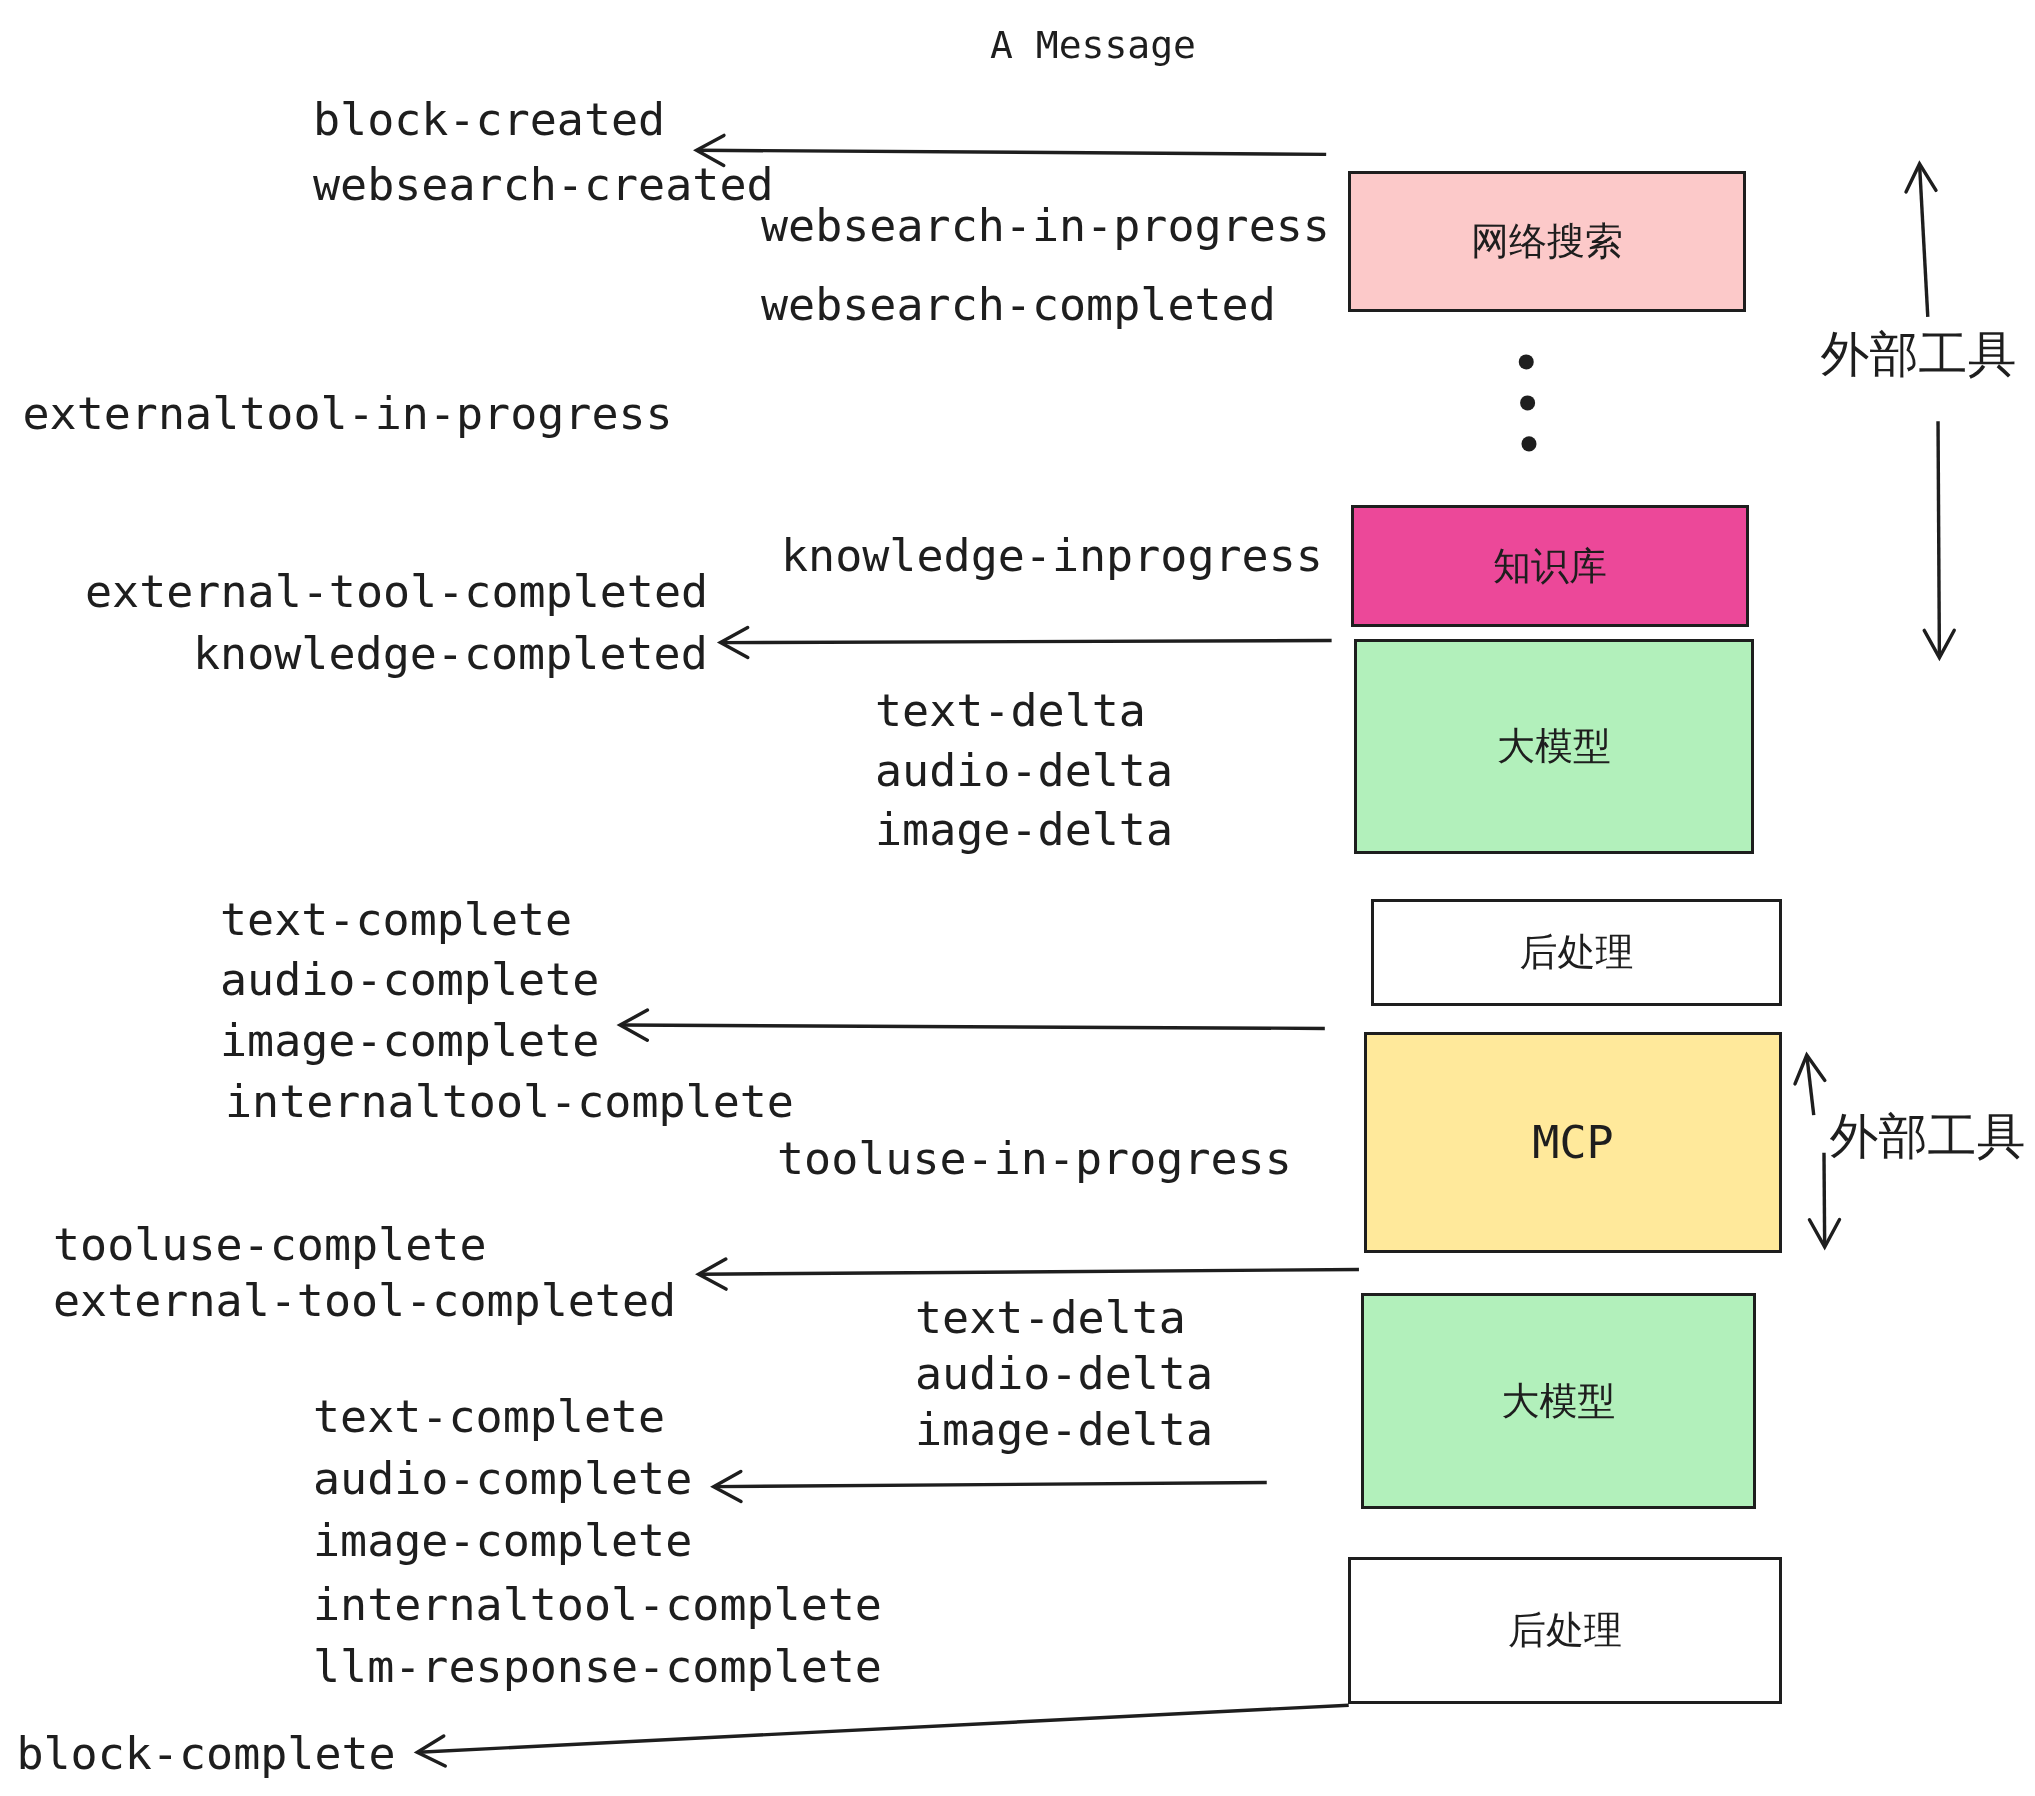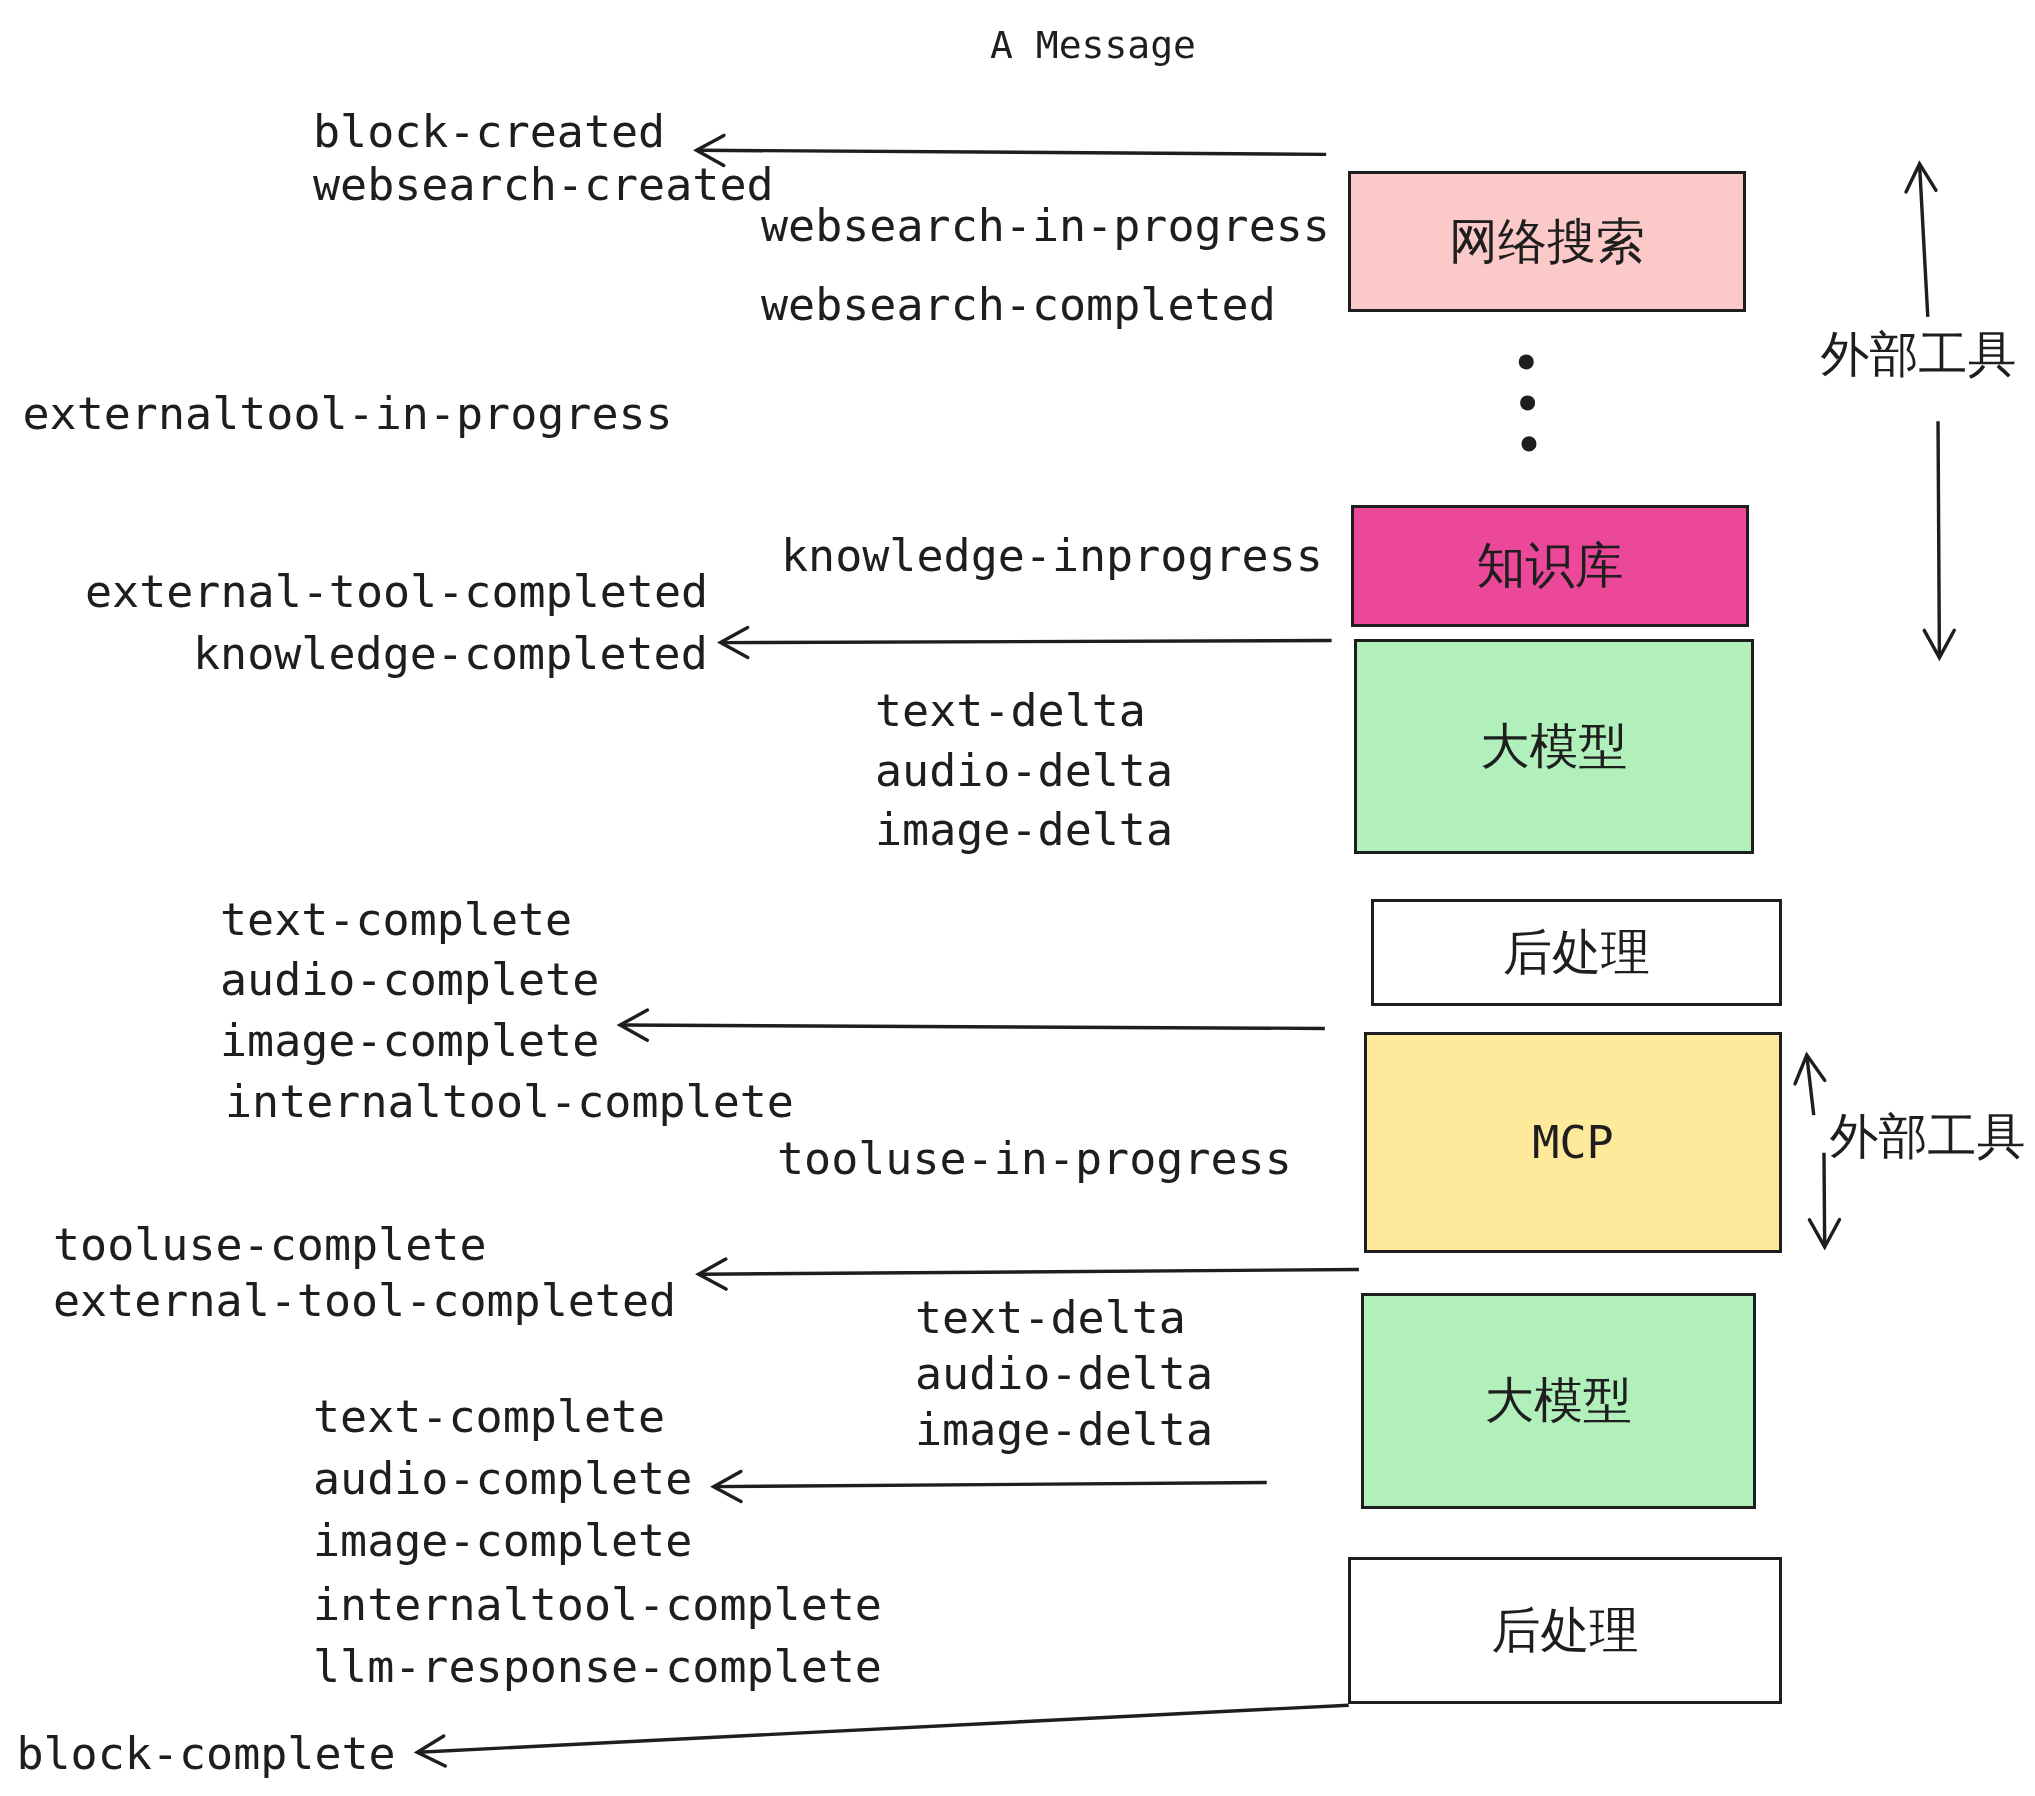--- a/index.html
+++ b/index.html
@@ -38,21 +38,21 @@
     padding: 2.7px 1.4px;
   }
   .box {
     position: absolute;
     box-sizing: border-box;
     border: 3.4px solid #1e1e1e;
     display: flex;
     align-items: center;
     justify-content: center;
     font-family: Liberation Serif, serif;
-    font-size: 49px;
+    font-size: 38px;
     white-space: nowrap;
   }
   .box.mono-label { font-family: "DejaVu Sans Mono", monospace; font-size: 45px; }
   .arrows {
     position: absolute;
     left: 0; top: 0;
     width: 2035px;
     height: 1796px;
     pointer-events: none;
   }
@@ -103,21 +103,21 @@
   <div class="box" style="left: 1361px; top: 1293px; width: 395px; height: 216px; background: rgb(178, 240, 187);">
     <span>大模型</span>
   </div>
   <div class="box" style="left: 1348px; top: 1557px; width: 434px; height: 147px; background: rgb(255, 255, 255);">
     <span>后处理</span>
   </div>
 
   <div class="cjk" style="left:1819px; top:354px;">外部工具</div>
   <div class="cjk" style="left:1828px; top:1136px; background:transparent;">外部工具</div>
 
-  <div class="evt" style="left:313px;  top:131px;">block-created</div>
+  <div class="evt" style="left:313px;  top:119px;">block-created</div>
   <div class="evt" style="left:761px; top:225px;">websearch-in-progress</div>
   <div class="evt" style="left:313px;  top:184px;">websearch-created</div>
   <div class="evt" style="left:761px; top:304px;">websearch-completed</div>
   <div class="evt" style="left:22.5px;   top:413px;">externaltool-in-progress</div>
   <div class="evt" style="left:781px; top:555px;">knowledge-inprogress</div>
   <div class="evt" style="left:85px;  top:591px;">external-tool-completed</div>
   <div class="evt" style="left:193px;  top:653px;">knowledge-completed</div>
   <div class="evt" style="left:875px; top:710px;">text-delta</div>
   <div class="evt" style="left:875px; top:770px;">audio-delta</div>
   <div class="evt" style="left:875px; top:829px;">image-delta</div>

